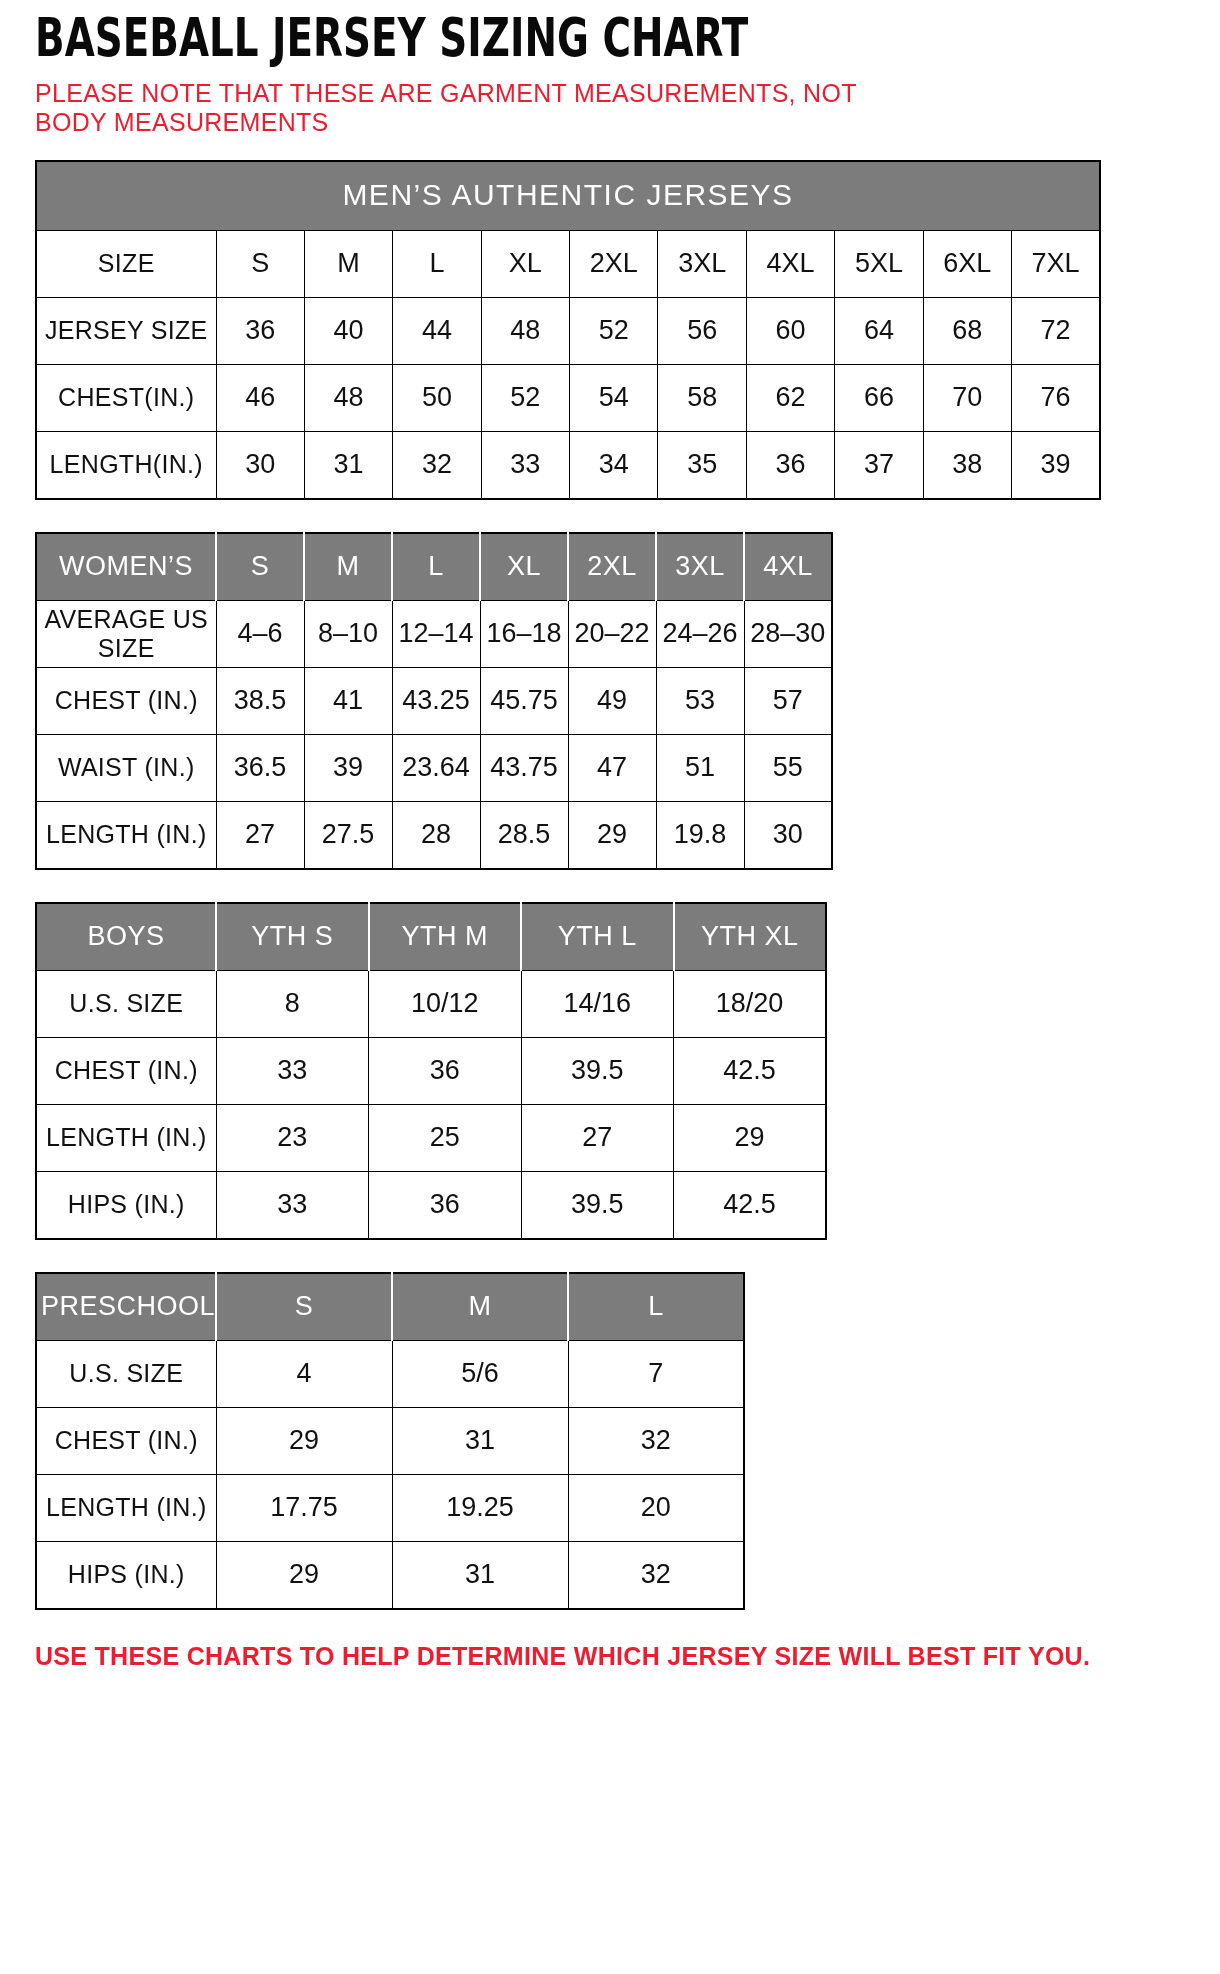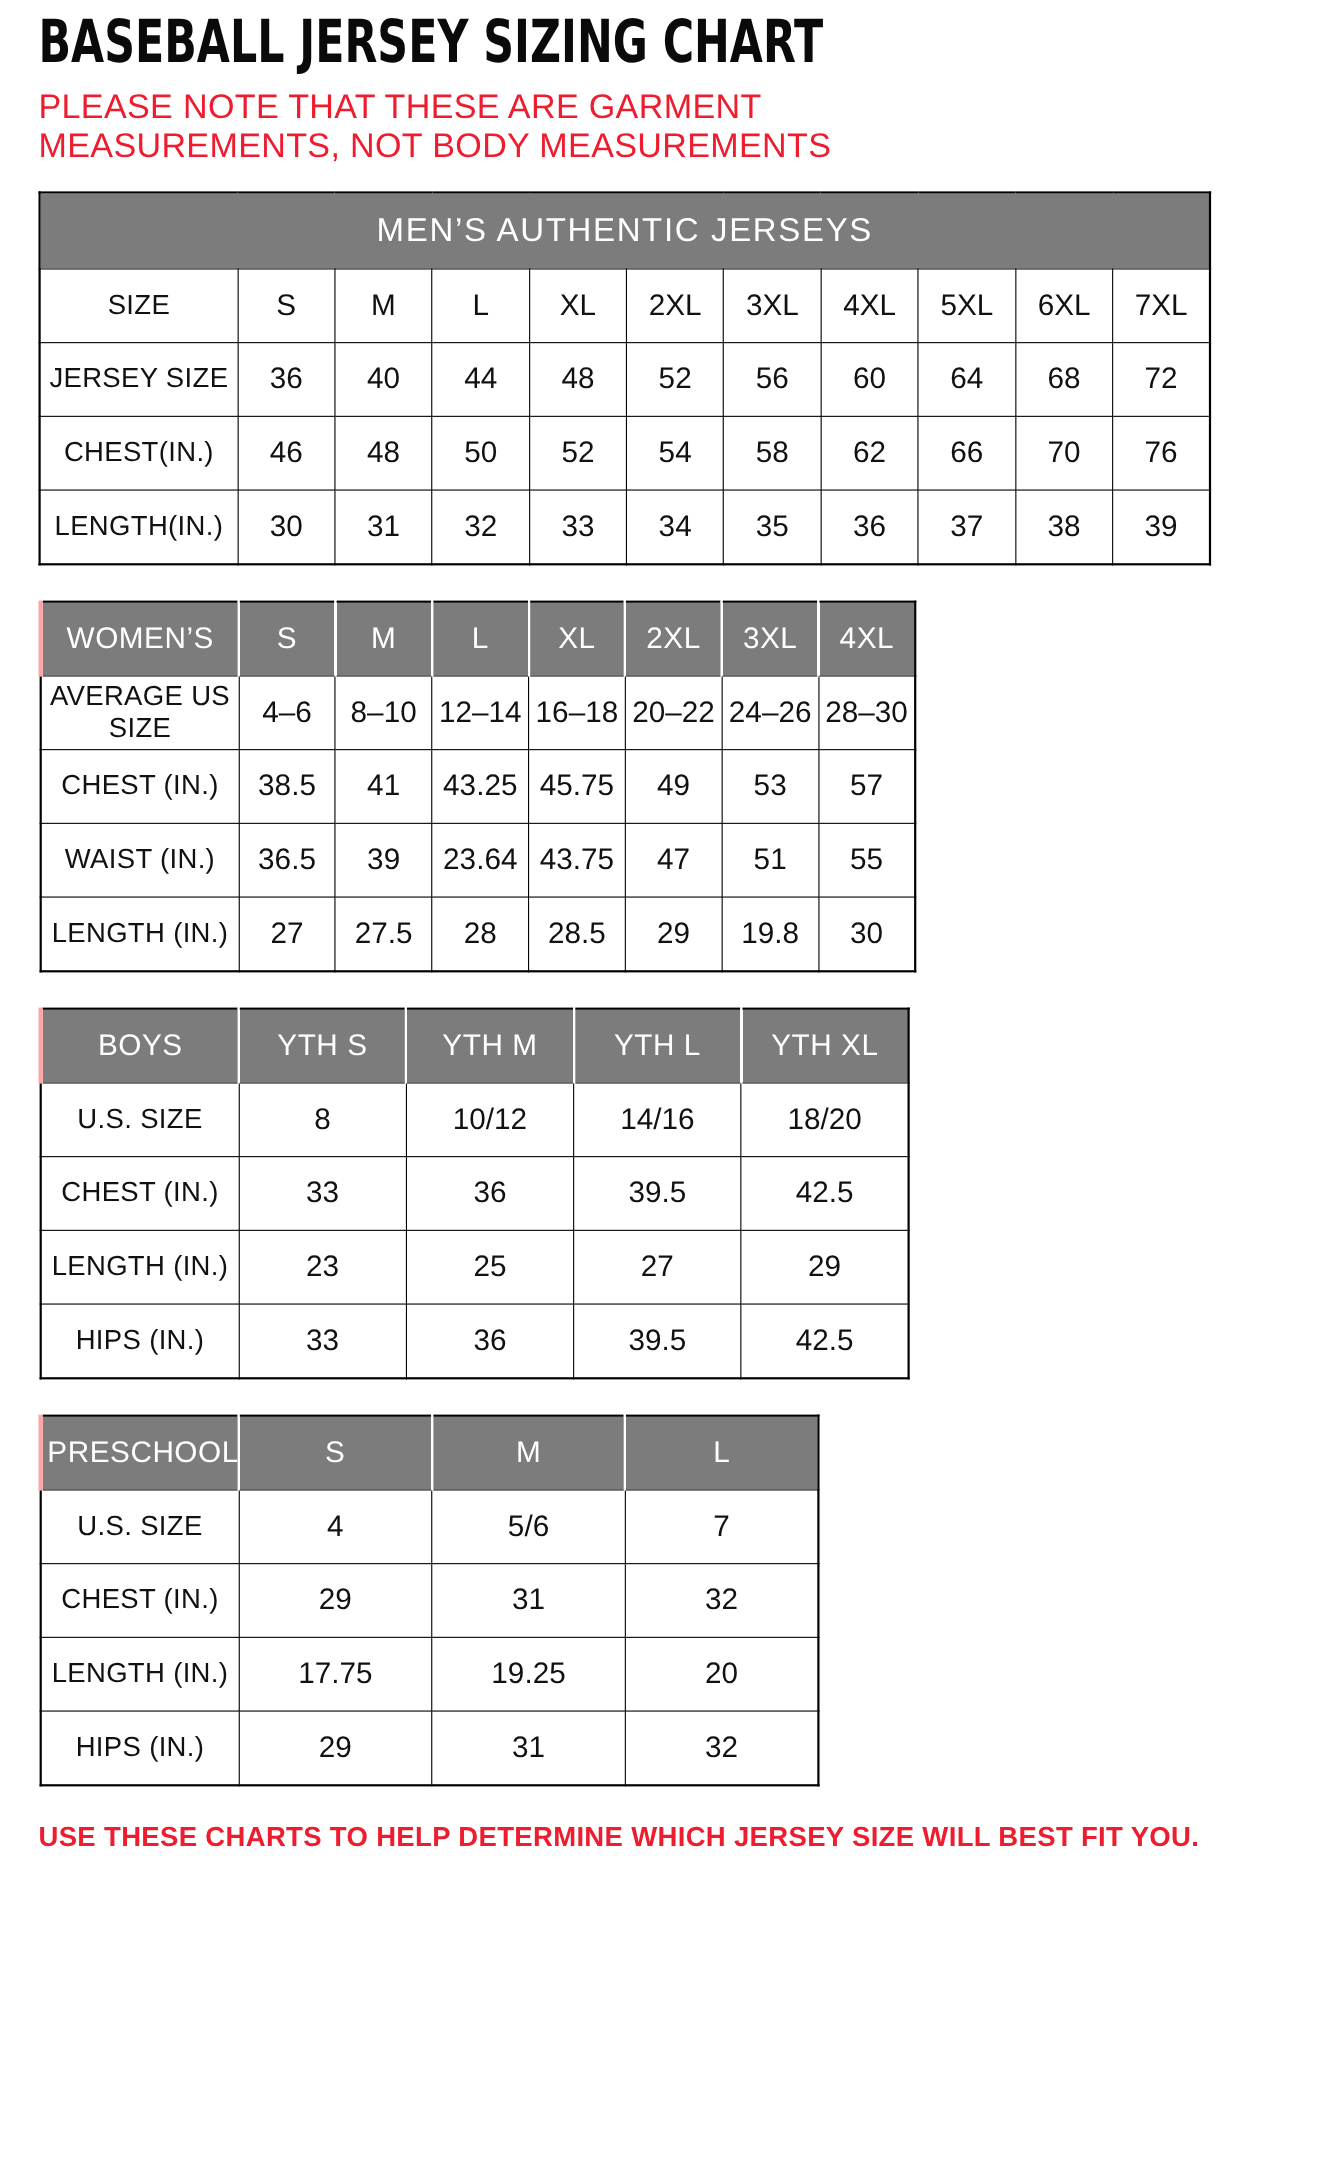--- a/index.html
+++ b/index.html
@@ -26,21 +26,21 @@
     color:#0a0a0a;
     white-space:nowrap;
     transform:scaleX(0.72);
     transform-origin:left center;
     letter-spacing:0;
   }
 
   p.note{
     margin:0 0 22px 0;
     color:var(--red);
-    font-size:31px;
+    font-size:25px;
     line-height:1.18;
     max-width:880px;
     letter-spacing:.3px;
   }
 
   table.size-table{
     border-collapse:collapse;
     table-layout:fixed;
     border:2px solid #000;
     margin:0 0 32px 0;
@@ -72,21 +72,21 @@
   .size-table tr.hdr-row th{
     background:var(--gray);
     color:#ffffff;
     font-size:27px;
     letter-spacing:.5px;
     border-left:2px solid #ffffff;
     border-right:2px solid #ffffff;
     border-top:1px solid #000;
     border-bottom:1px solid #000;
   }
-  .size-table tr.hdr-row th:first-child{border-left:4px solid #fca5a5;margin-top:42px;}
+  .size-table tr.hdr-row th:first-child{border-left:1px solid #fca5a5;margin-top:42px;}
   .size-table tr.hdr-row th:last-child{border-right:1px solid #000;}
   .size-table th.row-label{
     font-size:25px;
     letter-spacing:.3px;
   }
 
   p.footer{
     margin:6px 0 0 0;
     color:var(--red);
     font-size:25px;

